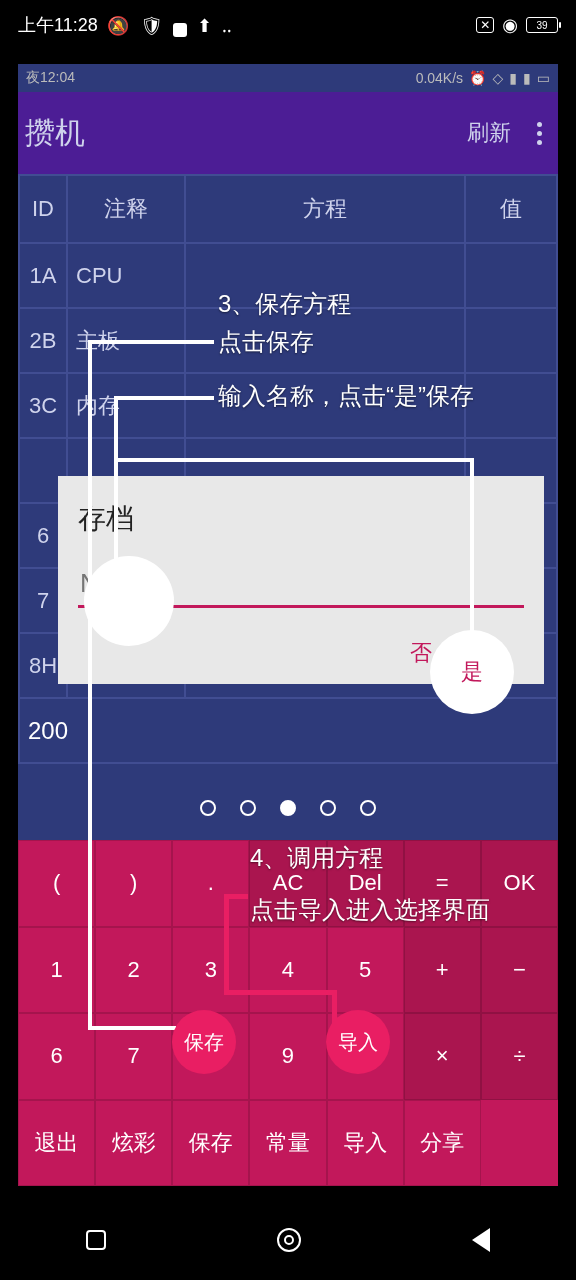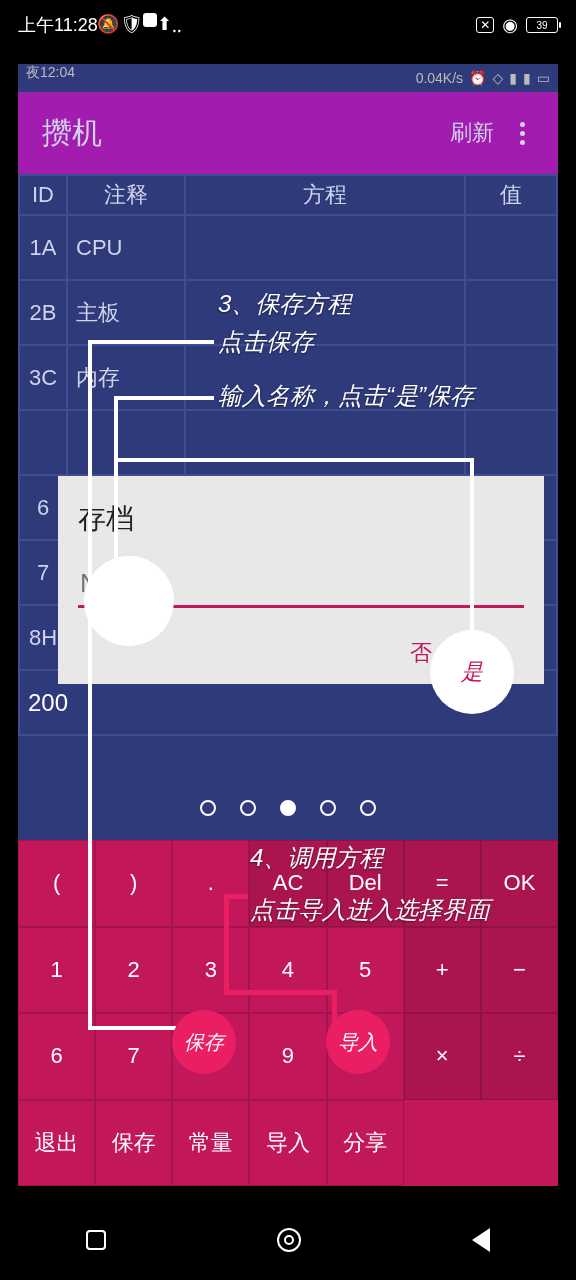--- a/index.html
+++ b/index.html
@@ -1,46 +1,46 @@
 <!DOCTYPE html>
 <html><head>
 <meta charset="utf-8">
 <style>
   * { box-sizing: border-box; margin: 0; padding: 0; }
   html, body { width: 576px; height: 1280px; background: #000; font-family: sans-serif; overflow: hidden; }
   .phone-status { height: 50px; background: #000; color: #fff; display: flex; align-items: center; padding: 0 18px; font-size: 18px; }
-  .phone-status .left { flex: 1; display: flex; align-items: flex-start; }
+  .phone-status .left { flex: 1; display: flex; align-items: flex-end; gap: 10px; }
   .phone-status .right { display: flex; align-items: center; gap: 8px; }
   .content-area { position: absolute; top: 50px; left: 0; right: 0; bottom: 80px; background: #000; }
   .inner-screenshot { position: absolute; top: 14px; left: 18px; right: 18px; bottom: 14px; background: #2e3a7a; overflow: hidden; }
-  .inner-status { height: 28px; color: #bbb; display: flex; padding: 0 8px; font-size: 14px; gap: 23px; }
+  .inner-status { height: 28px; color: #bbb; display: flex; align-items: center; padding: 0 8px; font-size: 14px; gap: 23px; }
   .inner-status .l { flex: 1; }
   .inner-status .r { display: flex; gap: 6px; align-items: center; }
-  .app-bar { height: 82px; background: #a21caf; display: flex; align-items: center; padding: 0 24px; color: #cfd3ec; }
+  .app-bar { height: 82px; background: #4c1d95; display: flex; align-items: center; padding: 0 7px; color: #cfd3ec; }
   .app-title { font-size: 30px; flex: 1; }
   .refresh { font-size: 22px; margin-right: 16px; }
   .menu-dots { width: 24px; display: flex; flex-direction: column; gap: 4px; align-items: center; }
   .menu-dots span { width: 5px; height: 5px; background: #cfd3ec; border-radius: 50%; }
   .table { width: 100%; border-collapse: collapse; }
   .table th, .table td { border: 2px solid #414d92; color: #cfd3ec; font-size: 22px; height: 65px; text-align: left; padding: 0 8px; font-weight: normal; }
-  .table th { text-align: center; height: 40px; margin-top: 24px; }
+  .table th { text-align: center; height: 68px; margin-top: 24px; }
   .table .col-id { width: 48px; text-align: center; }
   .table .col-note { width: 118px; }
   .table .col-eq { }
   .table .col-val { width: 92px; text-align: center; }
   .total-row td { background: #2e3a7a; color: #fff; font-size: 24px; }
   .dialog { position: absolute; left: 40px; right: 14px; top: 412px; background: #e8e8e8; padding: 24px 20px 16px 20px; }
   .dialog-title { font-size: 28px; color: #222; margin-bottom: 24px; }
   .dialog-input { width: 100%; border: none; border-bottom: 3px solid #c2185b; background: transparent; font-size: 26px; color: #888; padding: 6px 2px; outline: none; }
   .dialog-actions { display: flex; justify-content: flex-end; gap: 40px; margin-top: 30px; padding-right: 30px; }
   .dialog-btn { color: #c2185b; font-size: 22px; background: none; border: none; }
   .keypad { position: absolute; left: 0; right: 0; top: 776px; bottom: 0; background: #c2185b; display: grid; grid-template-columns: repeat(7, 1fr); grid-template-rows: repeat(4, 1fr); }
   .key { border: 1px solid rgba(0,0,0,0.15); display: flex; align-items: center; justify-content: center; color: #fff; font-size: 22px; }
   .key.op { background: rgba(0,0,0,0.12); }
-  .overlay { position: absolute; inset: 0; pointer-events: none; font-style: italic; }
+  .overlay { position: absolute; inset: 0; pointer-events: none; }
   .hint-text { position: absolute; color: #fff; font-size: 24px; text-shadow: 0 1px 2px rgba(0,0,0,0.5); }
   .spot { position: absolute; background: #fff; border-radius: 50%; }
   .spot.pink { background: #e91e63; }
   .line-h { position: absolute; background: #fff; height: 4px; }
   .line-v { position: absolute; background: #fff; width: 4px; }
   .line-h.pink { background: #e91e63; height: 5px; }
   .line-v.pink { background: #e91e63; width: 5px; }
   .pager { position: absolute; left: 0; right: 0; top: 736px; display: flex; justify-content: center; gap: 24px; }
   .pager span { width: 16px; height: 16px; border: 2px solid #fff; border-radius: 50%; }
   .pager span.active { background: #fff; }
@@ -177,20 +177,21 @@
       <div class="key op">+</div>
       <div class="key op">−</div>
       <div class="key">6</div>
       <div class="key">7</div>
       <div class="key">8</div>
       <div class="key">9</div>
       <div class="key">0</div>
       <div class="key op">×</div>
       <div class="key op">÷</div>
       <div class="key">退出</div>
+      <div class="key">炫彩</div>
       <div class="key">保存</div>
       <div class="key">常量</div>
       <div class="key">导入</div>
       <div class="key">分享</div>
     </div>
 
     <div class="overlay">
 
       <div class="hint-text" style="top:224px; left:200px;">3、保存方程</div>
       <div class="hint-text" style="top:316px; left:200px;">输入名称，点击“是”保存</div>

